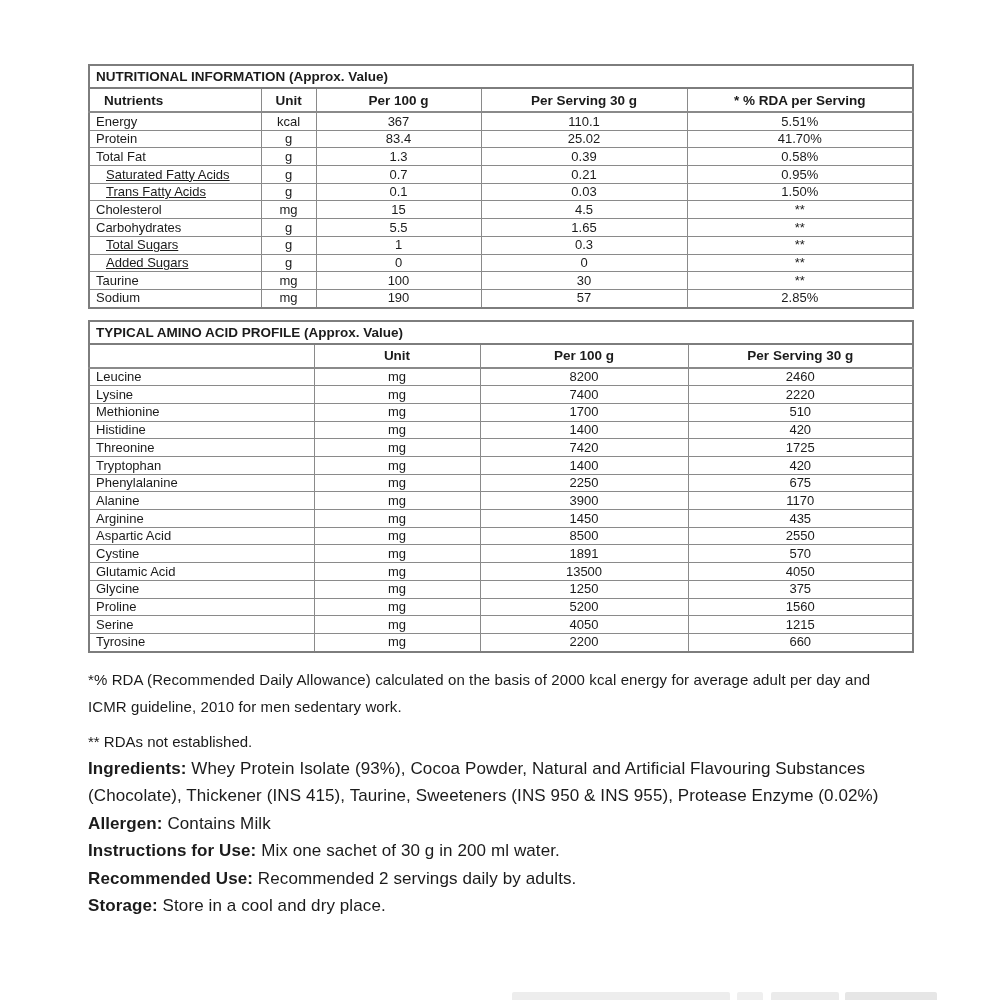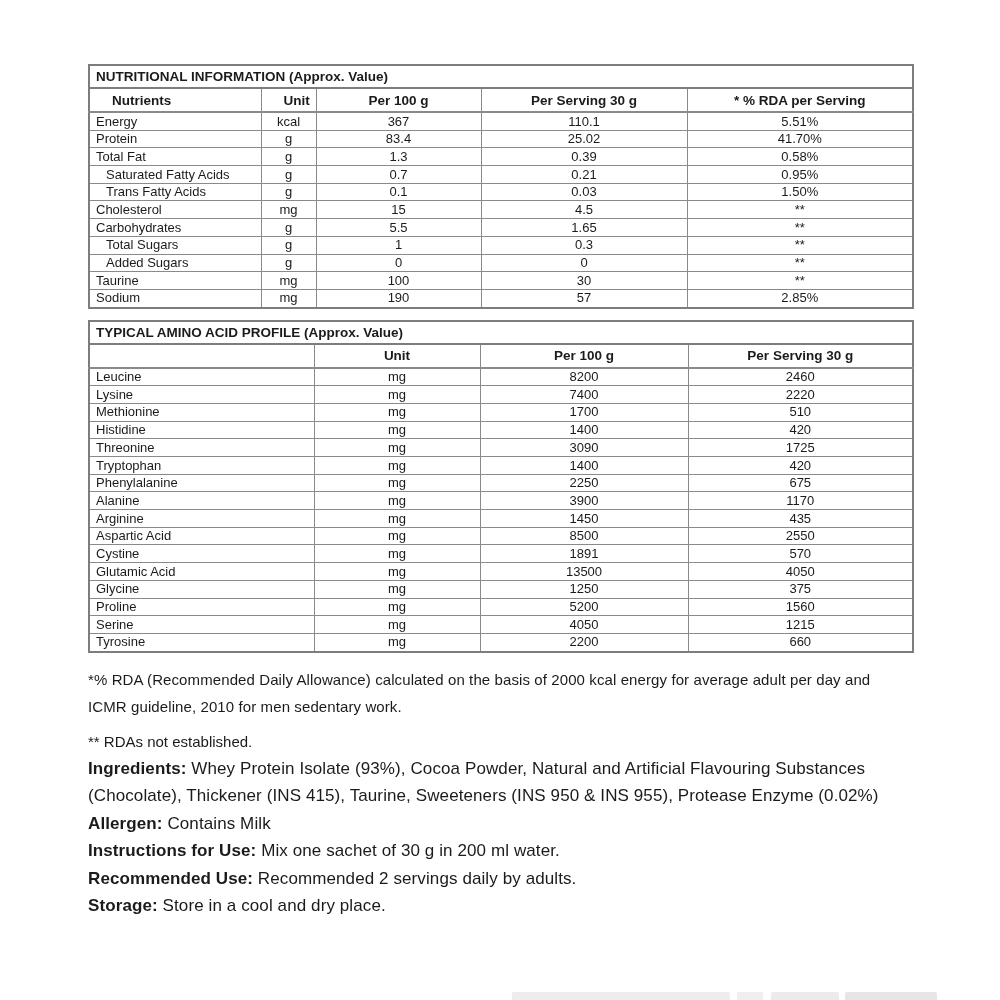--- a/index.html
+++ b/index.html
@@ -35,34 +35,34 @@
     font-size: 13.5px;
     text-align: left;
     padding: 2px 6px;
     height: 17px;
     border-bottom: 2px solid #7d7d7d !important;
   }
   th.col {
     font-weight: bold;
     font-size: 13.5px;
     text-align: center;
-    padding: 3px 22px;
+    padding: 3px 14px;
     height: 16px;
     border-bottom: 2px solid #8a8a8a !important;
   }
   th.col.first { text-align: left; }
   table.grid td {
     font-size: 13px;
     height: 16.7px;
     padding: 0 6px;
     text-align: center;
     line-height: 1.05;
   }
   table.grid td:first-child { text-align: left; }
-  table.grid td.indent { padding-left: 16px; }
+  table.grid td.indent { padding-left: 16px; text-decoration: underline; }
   .tbl2 { margin-top: 11px; }
   .note {
     margin: 13px 0 8px 0;
     font-size: 15px;
     line-height: 27px;
     letter-spacing: 0.1px;
   }
   .note-single {
     margin: 0;
     font-size: 15px;
@@ -236,21 +236,21 @@
         </tr>
         <tr>
           <td>Histidine</td>
           <td>mg</td>
           <td>1400</td>
           <td>420</td>
         </tr>
         <tr>
           <td>Threonine</td>
           <td>mg</td>
-          <td>3090</td>
+          <td>7420</td>
           <td>1725</td>
         </tr>
         <tr>
           <td>Tryptophan</td>
           <td>mg</td>
           <td>1400</td>
           <td>420</td>
         </tr>
         <tr>
           <td>Phenylalanine</td>

